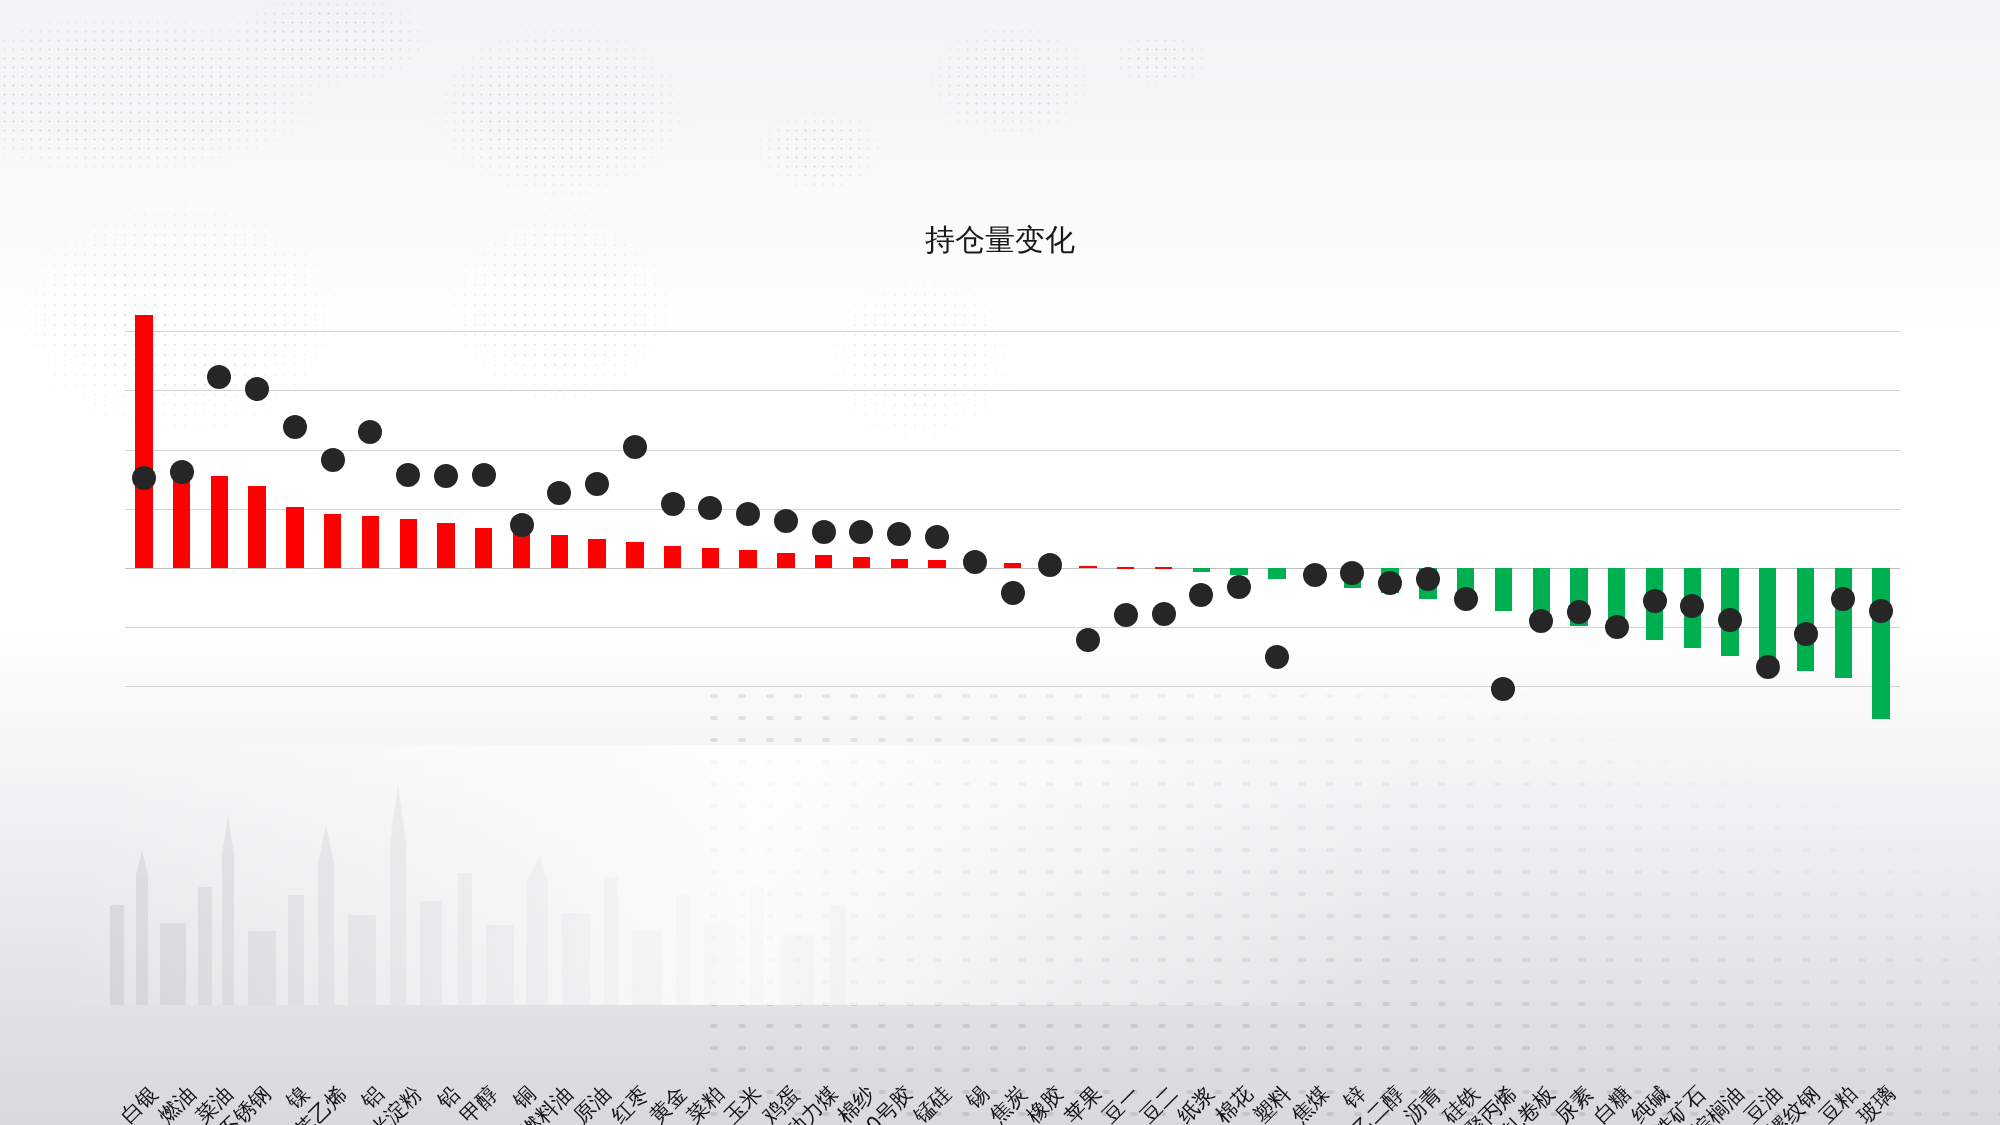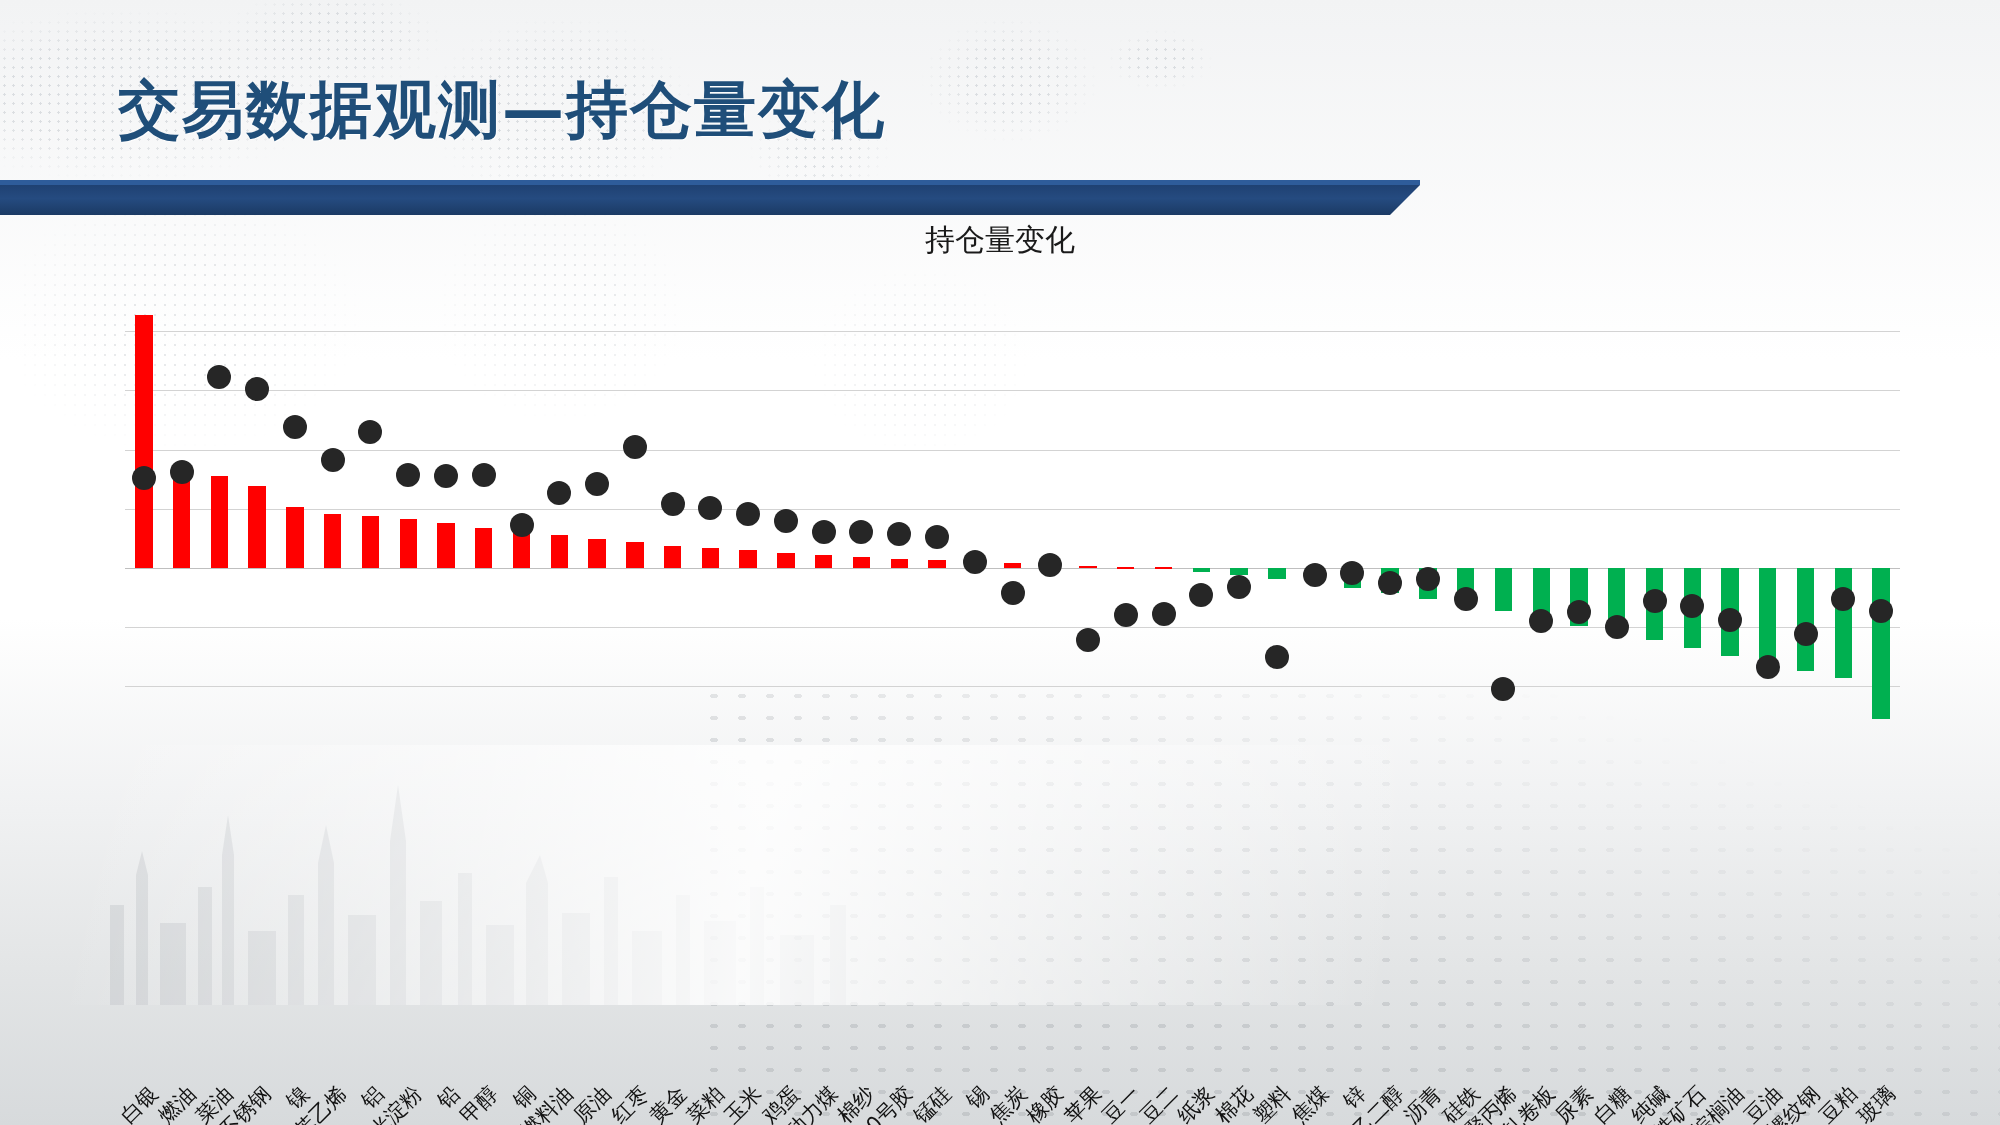--- a/index.html
+++ b/index.html
@@ -168,25 +168,20 @@
       <path d="M542 250 L542 176 L572 176 L572 250 Z"></path>
       <path d="M586 250 L586 140 L600 140 L600 250 Z"></path>
       <path d="M614 250 L614 166 L646 166 L646 250 Z"></path>
       <path d="M660 250 L660 132 L674 132 L674 250 Z"></path>
       <path d="M690 250 L690 180 L724 180 L724 250 Z"></path>
       <path d="M740 250 L740 150 L756 150 L756 250 Z"></path>
     </g>
   </svg>
   <div class="glowsweep"></div>
 
-  <div class="title-wrap">
-    <div class="slide-title">交易数据观测—持仓量变化</div>
-    <div class="title-rule"></div>
-    <div class="title-bar"></div>
-  </div>
 
   <div id="chart">
     <div class="chart-title">持仓量变化</div>
     <div class="plot" id="plot">
         <div class="gridline" style="top: 59.2px;"></div>
         <div class="gridline" style="top: 118.4px;"></div>
         <div class="gridline" style="top: 177.6px;"></div>
         <div class="gridline" style="top: 236.8px;"></div>
         <div class="zeroline" style="top: 296px;"></div>
         <div class="gridline" style="top: 355.2px;"></div>

